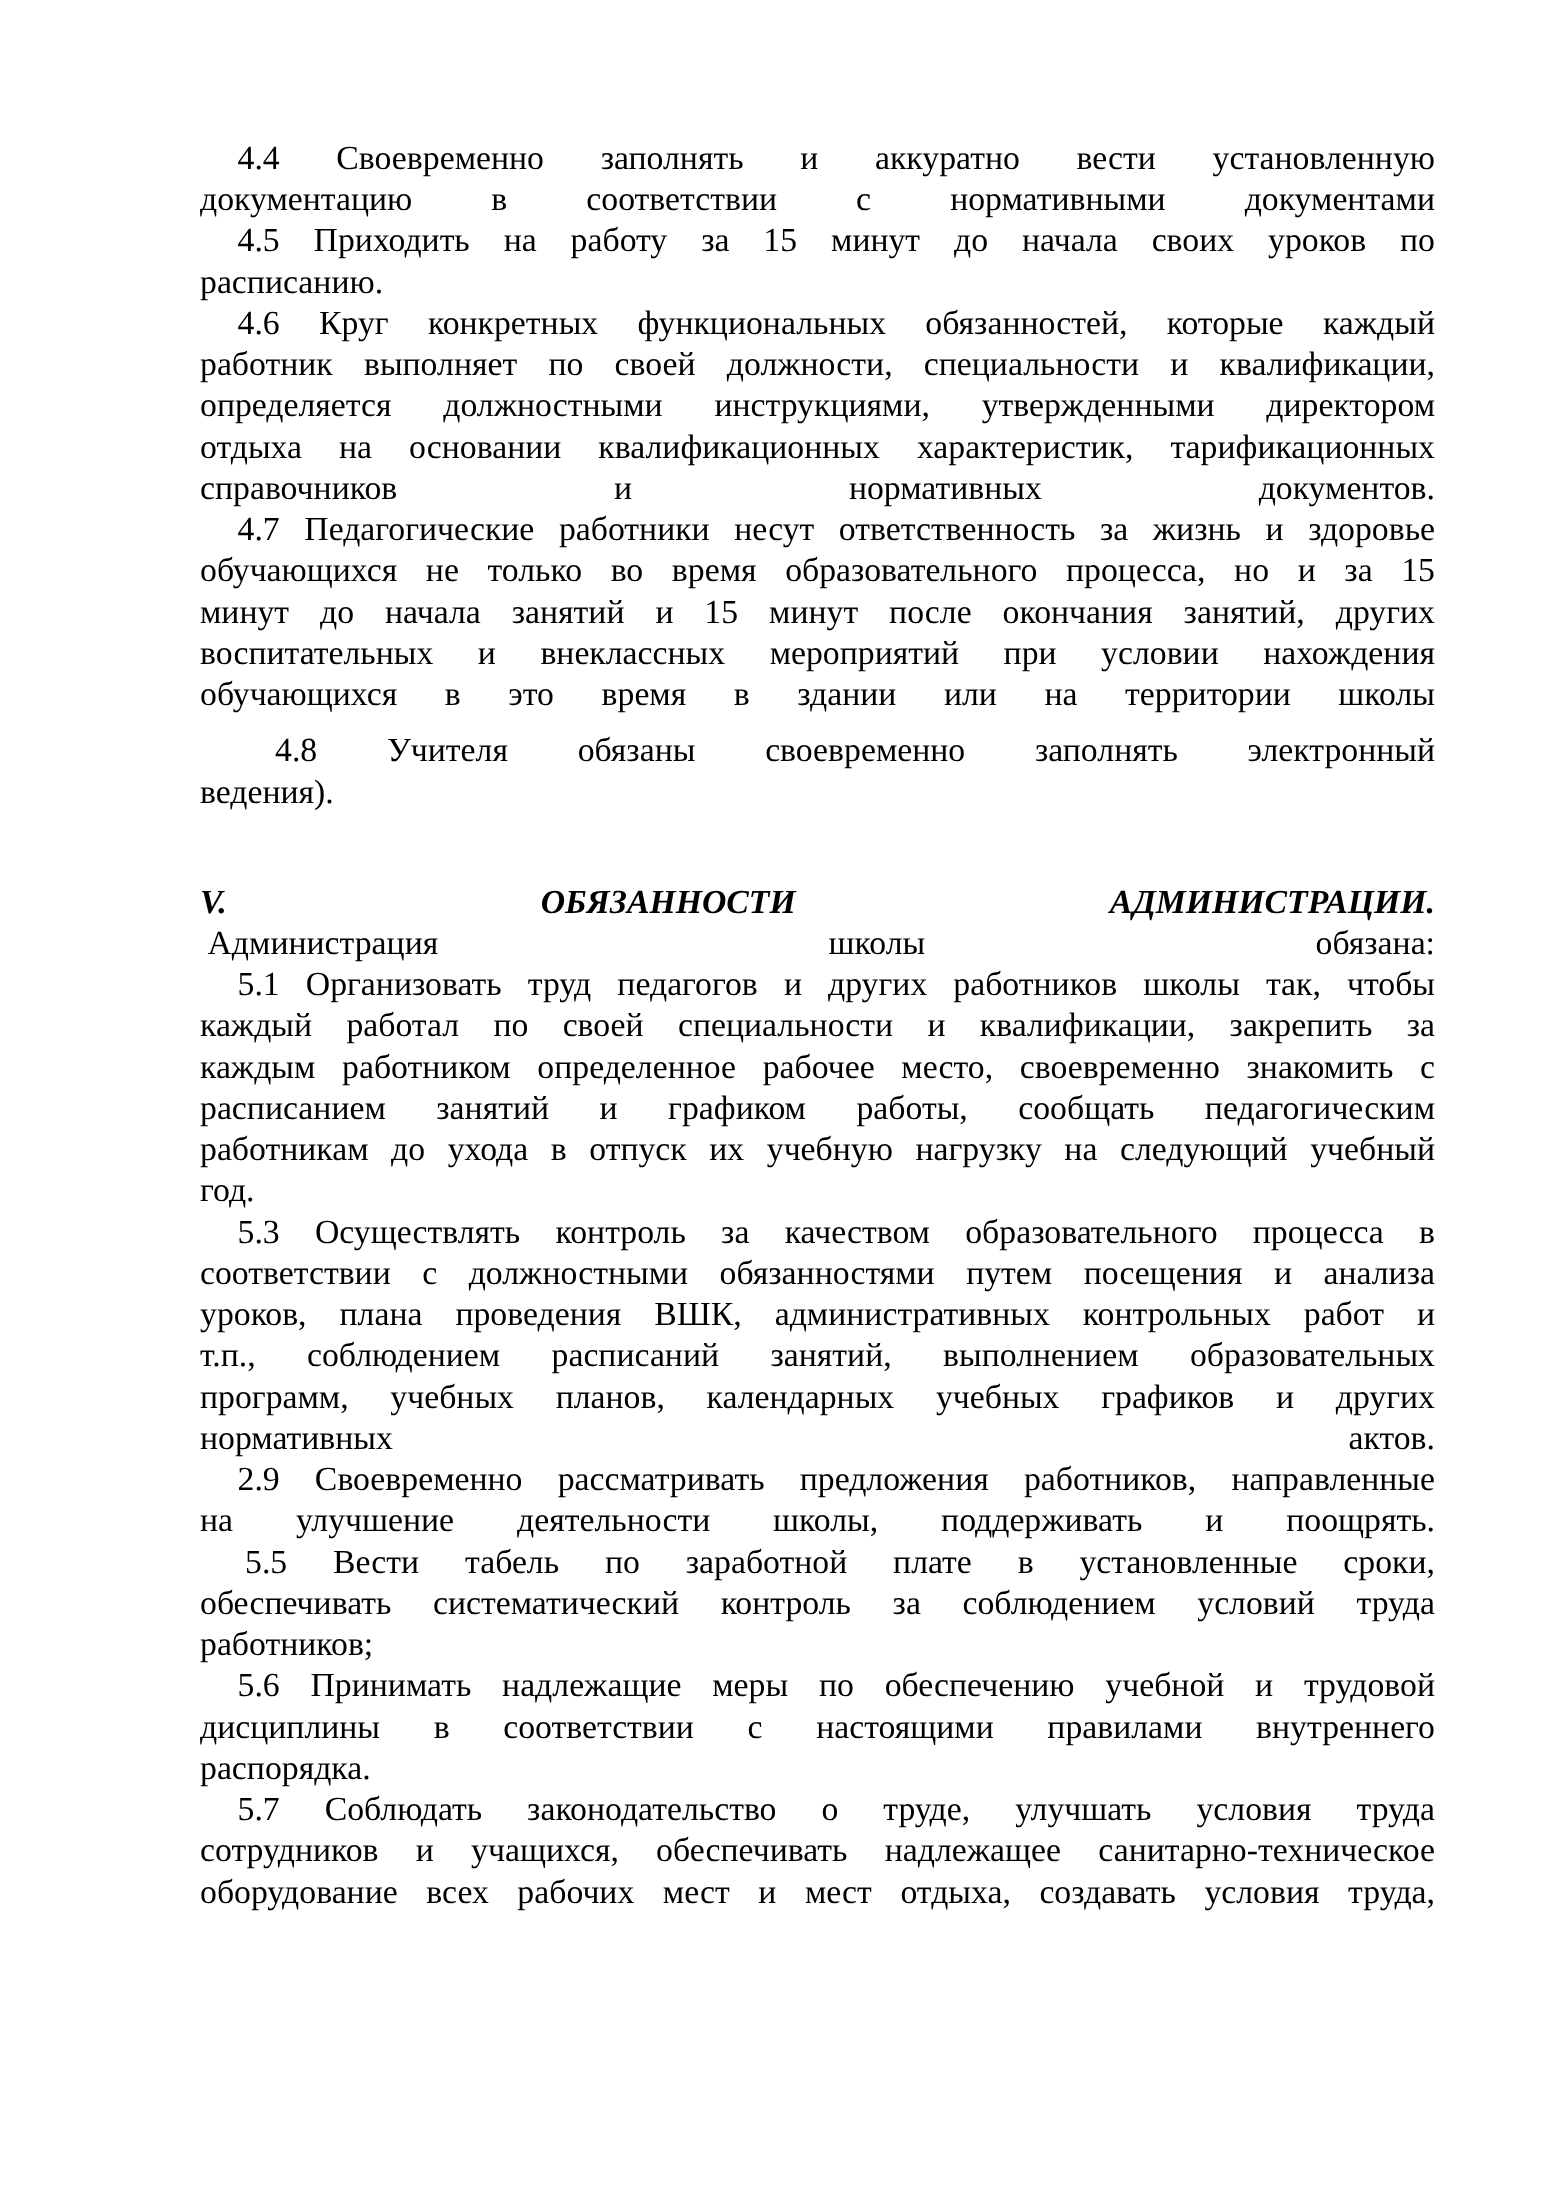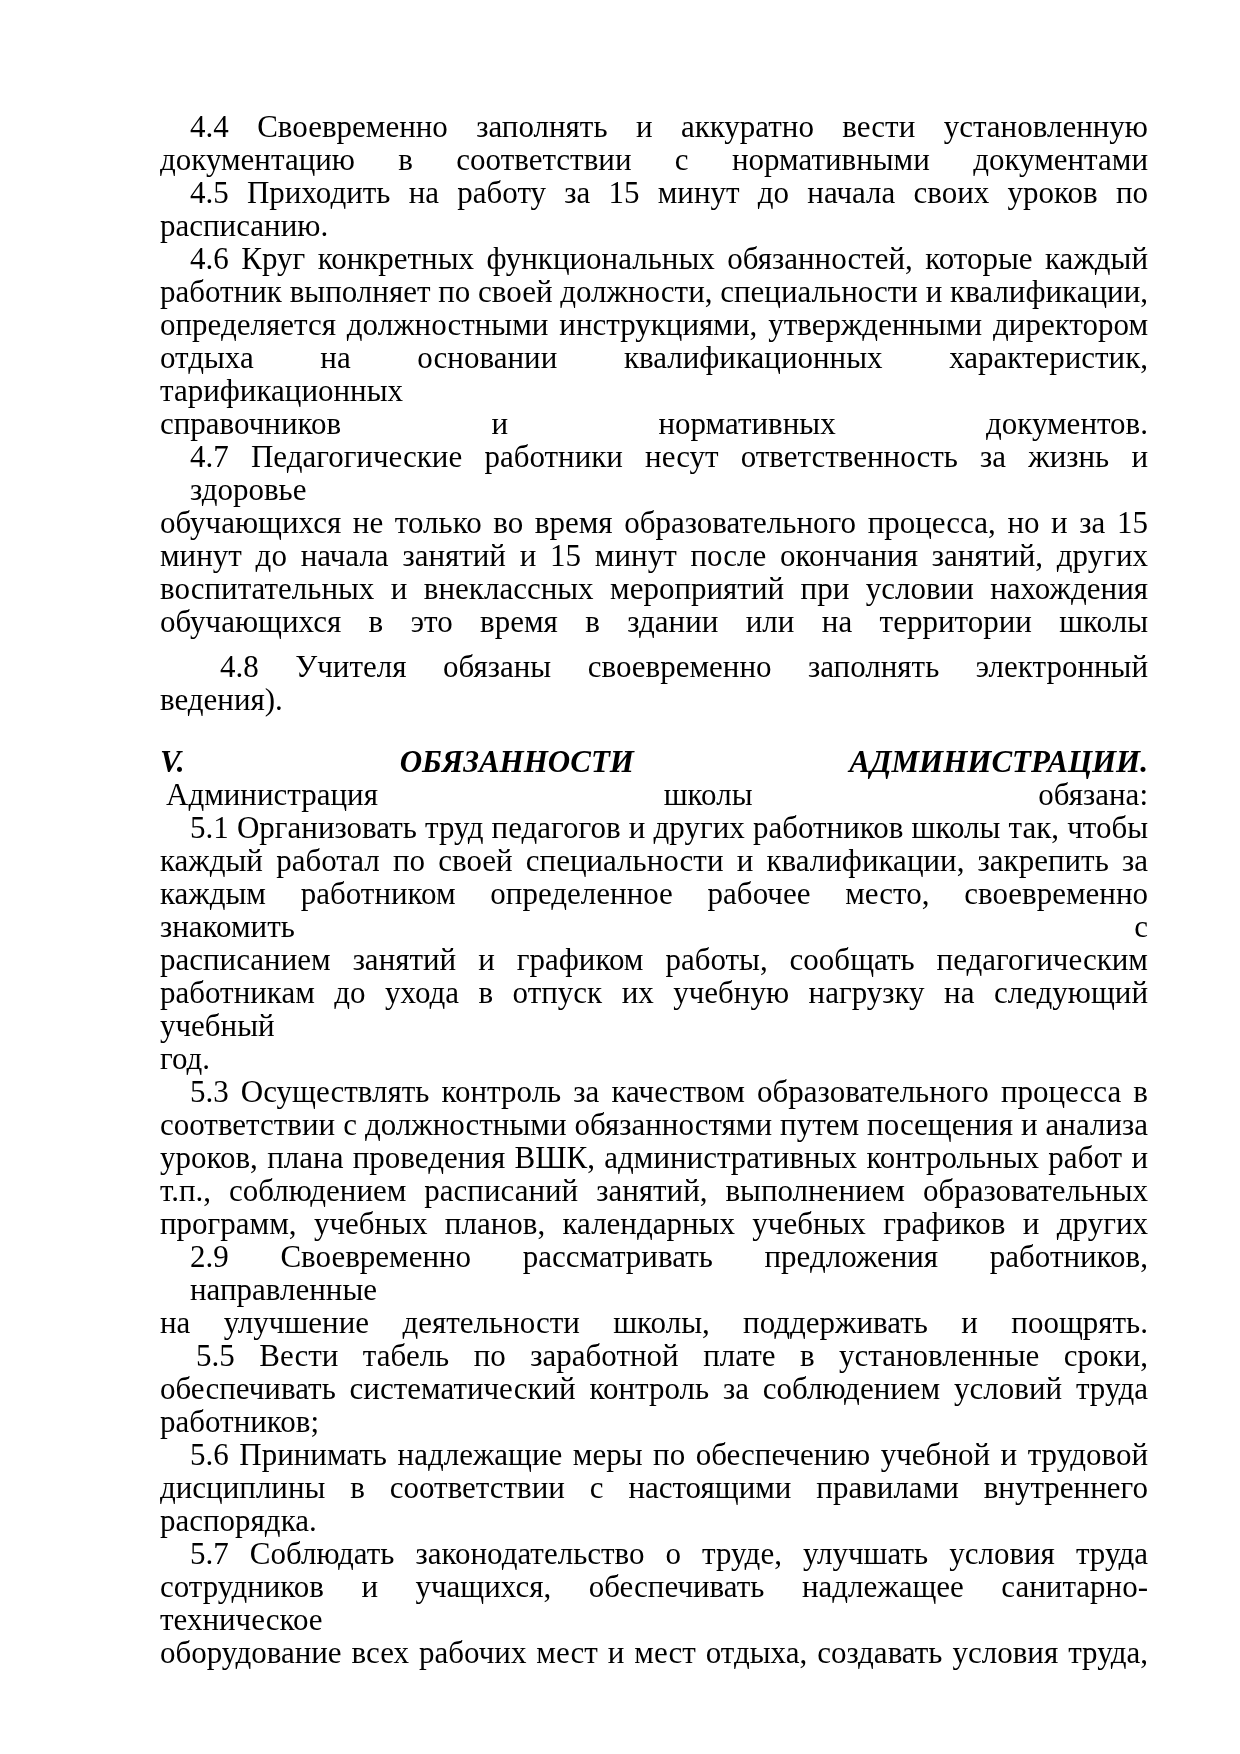--- a/index.html
+++ b/index.html
@@ -8,21 +8,21 @@
     background: #e8e8e8;
   }
   .page {
     position: relative;
     width: 1240px;
     height: 1754px;
     margin: 0 auto;
     background: #ffffff;
     color: #000000;
     font-family: "Liberation Serif", "DejaVu Serif", serif;
-    font-size: 31px;
+    font-size: 27px;
     line-height: 33px;
     overflow: hidden;
   }
   .doc-body {
     position: absolute;
     top: 110px;
     left: 160px;
     width: 988px;
   }
   .block { }
@@ -63,40 +63,41 @@
         <div class="ln stretch" style="padding-left: 30px;">4.7 Педагогические работники несут ответственность за жизнь и здоровье</div>
         <div class="ln stretch">обучающихся не только во время образовательного процесса, но и за 15</div>
         <div class="ln stretch">минут до начала занятий и 15 минут после окончания занятий, других</div>
         <div class="ln stretch">воспитательных и внеклассных мероприятий при условии нахождения</div>
         <div class="ln stretch">обучающихся в это время в здании или на территории школы</div>
       </div>
       <div class="block">
         <div class="ln stretch" style="padding-left: 60px; margin-top: 12px;">4.8 Учителя обязаны своевременно заполнять электронный</div>
         <div class="ln">ведения).</div>
       </div>
-      <div class="block heading" style="margin-top: 29px;">
+      <div class="block heading" style="margin-top: 55px;">
         <div class="ln stretch">V. ОБЯЗАННОСТИ АДМИНИСТРАЦИИ.</div>
       </div>
       <div class="block">
         <div class="ln stretch" style="padding-left: 6px;">Администрация школы обязана:</div>
       </div>
       <div class="block">
         <div class="ln stretch" style="padding-left: 30px;">5.1 Организовать труд педагогов и других работников школы так, чтобы</div>
         <div class="ln stretch">каждый работал по своей специальности и квалификации, закрепить за</div>
         <div class="ln stretch">каждым работником определенное рабочее место, своевременно знакомить с</div>
         <div class="ln stretch">расписанием занятий и графиком работы, сообщать педагогическим</div>
         <div class="ln stretch">работникам до ухода в отпуск их учебную нагрузку на следующий учебный</div>
         <div class="ln">год.</div>
       </div>
       <div class="block">
         <div class="ln stretch" style="padding-left: 30px;">5.3 Осуществлять контроль за качеством образовательного процесса в</div>
         <div class="ln stretch">соответствии с должностными обязанностями путем посещения и анализа</div>
         <div class="ln stretch">уроков, плана проведения ВШК, административных контрольных работ и</div>
         <div class="ln stretch">т.п., соблюдением расписаний занятий, выполнением образовательных</div>
         <div class="ln stretch">программ, учебных планов, календарных учебных графиков и других</div>
+        <div class="ln stretch">нормативных актов.</div>
       </div>
       <div class="block">
         <div class="ln stretch" style="padding-left: 30px;">2.9 Своевременно рассматривать предложения работников, направленные</div>
         <div class="ln stretch">на улучшение деятельности школы, поддерживать и поощрять.</div>
       </div>
       <div class="block">
         <div class="ln stretch" style="padding-left: 36px;">5.5 Вести табель по заработной плате в установленные сроки,</div>
         <div class="ln stretch">обеспечивать систематический контроль за соблюдением условий труда</div>
         <div class="ln">работников;</div>
       </div>

